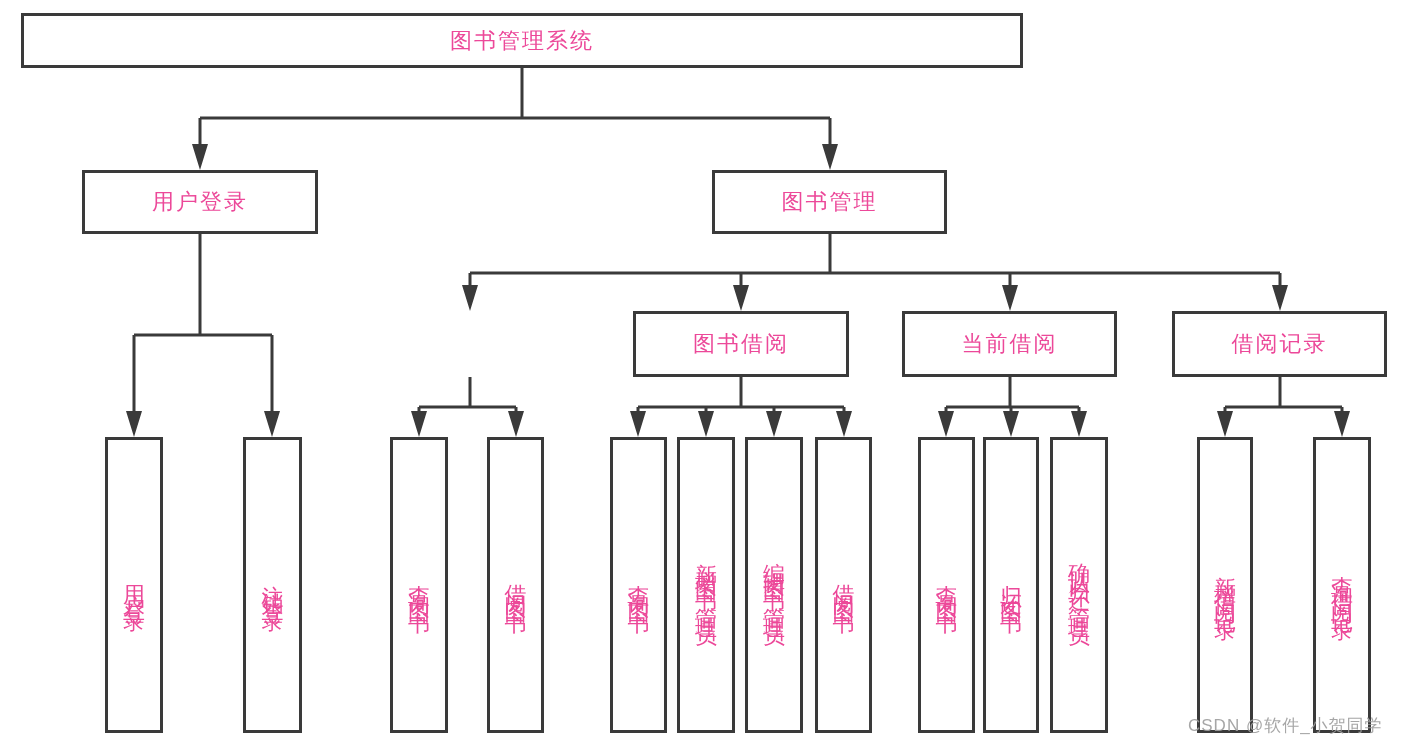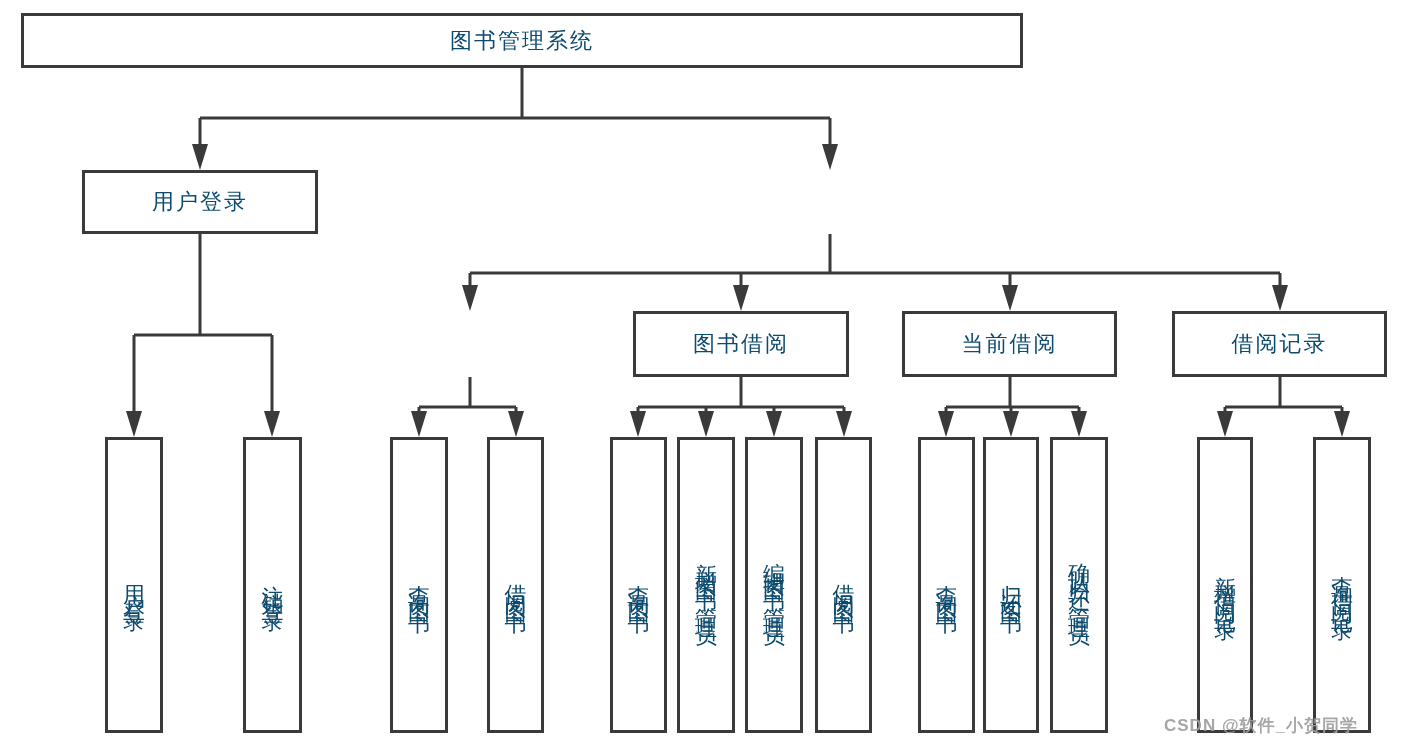--- a/index.html
+++ b/index.html
@@ -21,42 +21,41 @@
     z-index: 1;
   }
   .node {
     position: absolute;
     box-sizing: border-box;
     border: 3px solid #3a3a3a;
     background: #ffffff;
     display: flex;
     align-items: center;
     justify-content: center;
-    color: #0c4a6e;
+    color: #ec4899;
     z-index: 2;
   }
   .hnode { font-size: 22px; letter-spacing: 2px; white-space: nowrap; }
   .vnode span.vtext {
     writing-mode: vertical-lr;
     text-orientation: mixed;
     font-size: 22px;
     letter-spacing: 9px;
     line-height: 1;
     white-space: nowrap;
   }
   .watermark {
     position: absolute;
-    left: 1164px; top: 714px;
+    left: 1188px; top: 714px;
     width: 212px;
     font-size: 17px;
     letter-spacing: 1px;
     color: rgba(158, 158, 158, 0.92);
     white-space: nowrap;
     z-index: 3;
-    font-weight: bold;
   }
 </style>
 </head>
 <body>
 
 <div class="canvas">
 
   <svg class="wires" viewBox="0 0 1405 747" xmlns="http://www.w3.org/2000/svg">
 
     <path d="M522,68 V118 M200,118 H830 M200,118 V148 M830,118 V148
@@ -78,20 +77,23 @@
              M1071,411 H1087 L1079,437 Z
              M1217,411 H1233 L1225,437 Z  M1334,411 H1350 L1342,437 Z" fill="#3a3a3a" stroke="none"></path>
   </svg>
 
   <div class="node hnode" style="left:21px; top:13px; width:1002px; height:55px;">
     <span>图书管理系统</span>
   </div>
 
   <div class="node hnode" style="left:82px; top:170px; width:236px; height:64px;">
     <span>用户登录</span>
+  </div>
+  <div class="node hnode" style="left:712px; top:170px; width:235px; height:64px;">
+    <span>图书管理</span>
   </div>
 
   <div class="node hnode" style="left:902px; top:311px; width:215px; height:66px;">
     <span>当前借阅</span>
   </div>
   <div class="node hnode" style="left:633px; top:311px; width:216px; height:66px;">
     <span>图书借阅</span>
   </div>
   <div class="node hnode" style="left:1172px; top:311px; width:215px; height:66px;">
     <span>借阅记录</span>

